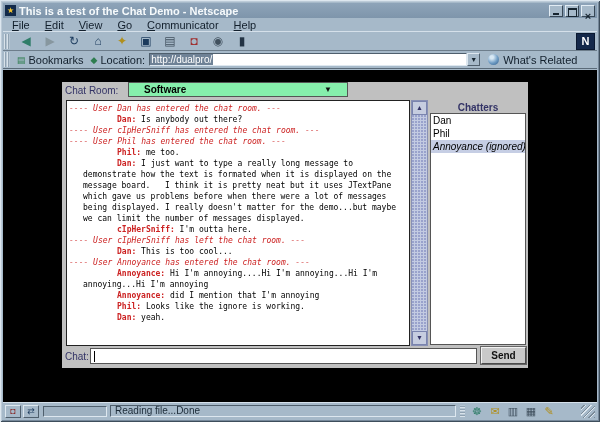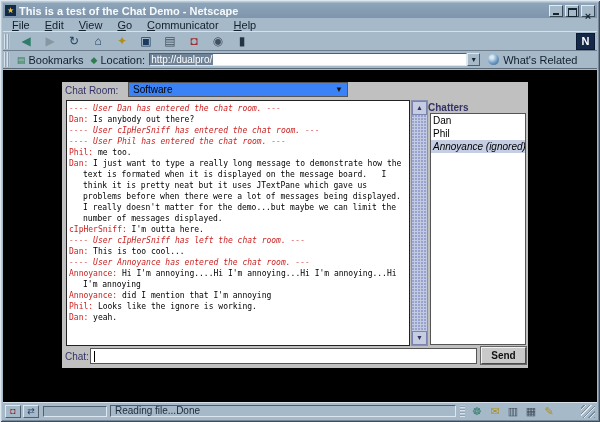--- a/index.html
+++ b/index.html
@@ -59,44 +59,44 @@
     text-align:center;color:#16242f;}
   .globe{width:11px;height:11px;border-radius:50%;margin:0 4px 0 8px;
     background:radial-gradient(circle at 35% 30%,#d8e8f4 15%,#6f9cc4 55%,#2e5a88);}
   .wr-label{white-space:nowrap;margin-right:12px;}
 
   .content{position:absolute;left:3px;top:70px;right:3px;height:332px;background:#000;}
 
   .applet{position:absolute;left:59px;top:12px;width:466px;height:286px;
     background:#c0c0c0;font-size:10px;}
   .room-label{position:absolute;left:3px;top:3px;color:#333366;}
-  .combo{position:absolute;left:66px;top:0;width:220px;height:15px;background:#3b82f6;
-    border:1px solid #555;display:flex;align-items:center;padding:0 4px;
-    font-weight:normal;color:#000;}
+  .combo{position:absolute;left:66px;top:0;width:220px;height:15px;background:#86efac;
+    border:1px solid #555;display:flex;align-items:center;padding:0 15px;
+    font-weight:bold;color:#000;}
   .combo-arrow{margin-left:auto;font-size:8px;color:#111;}
 
   .msgpane{position:absolute;left:4px;top:18px;width:344px;height:246px;background:#fff;
     border:1px solid #222;overflow:hidden;padding:2px 2px;
     font-family:"DejaVu Sans Mono",monospace;font-size:8px;line-height:11px;color:#000;}
   .msg{padding-left:14px;text-indent:-14px;white-space:pre-wrap;}
-  .msg .mname{color:#cc2222;font-weight:normal;}
+  .msg .mname{color:#cc2222;font-weight:bold;margin-left:48px;}
   .msg.system{color:#cc2222;font-style:italic;}
 
   .vscroll{position:absolute;left:349px;top:18px;width:17px;height:246px;
     border:1px solid #8890b4;background:#ccd3e8;}
   .sb-btn{position:absolute;left:0;width:15px;height:14px;background:#c6cde0;
     border:1px solid #7a84ae;font-size:7px;line-height:12px;text-align:center;color:#333366;}
   .sb-up{top:0;}
   .sb-down{bottom:0;}
   .sb-track{position:absolute;left:0;top:14px;bottom:14px;width:15px;
     background-color:#c3cbe2;
     background-image:radial-gradient(circle at 1px 1px,#99a2cc 0.8px,transparent 1px);
     background-size:3px 3px;}
 
-  .chatters-label{position:absolute;left:366px;top:20px;width:100px;text-align:left;
+  .chatters-label{position:absolute;left:366px;top:20px;width:100px;text-align:center;
     color:#333366;font-weight:bold;}
   .chatters-list{position:absolute;left:368px;top:31px;width:96px;height:232px;
     background:#fff;border:1px solid #555;padding-top:0;color:#000;}
   .chatter{padding:0 2px;line-height:13px;white-space:nowrap;overflow:hidden;}
   .chatter.selected{background:#c6cee4;font-style:italic;}
 
   .chat-label{position:absolute;left:3px;top:269px;color:#333366;}
   .chat-input{position:absolute;left:28px;top:266px;width:387px;height:16px;background:#fff;
     border:1px solid #555;}
   .caret{position:absolute;left:3px;top:2px;width:1px;height:11px;background:#000;}

